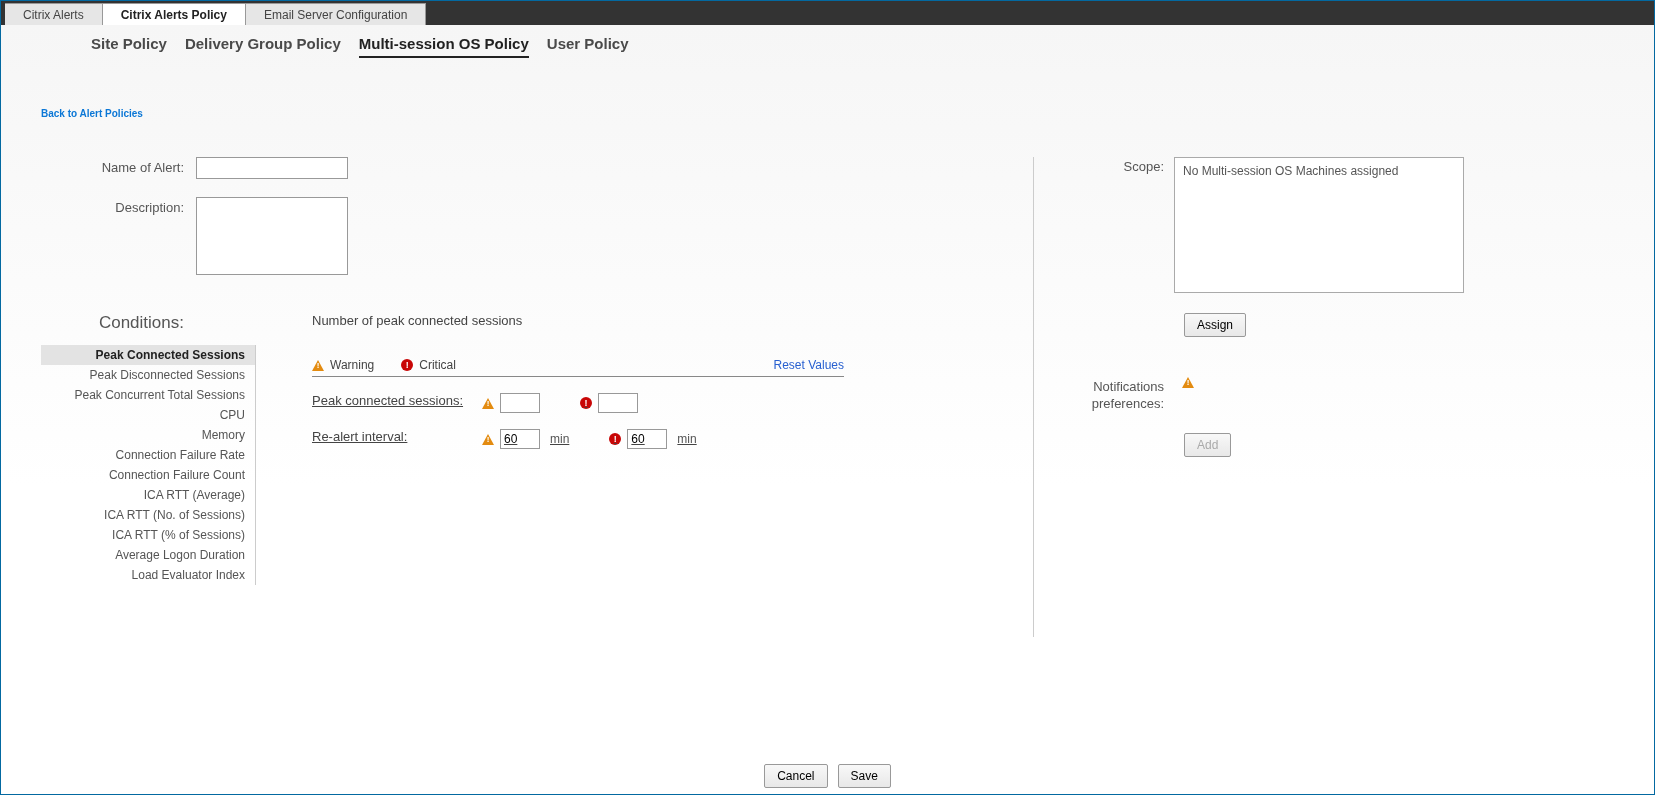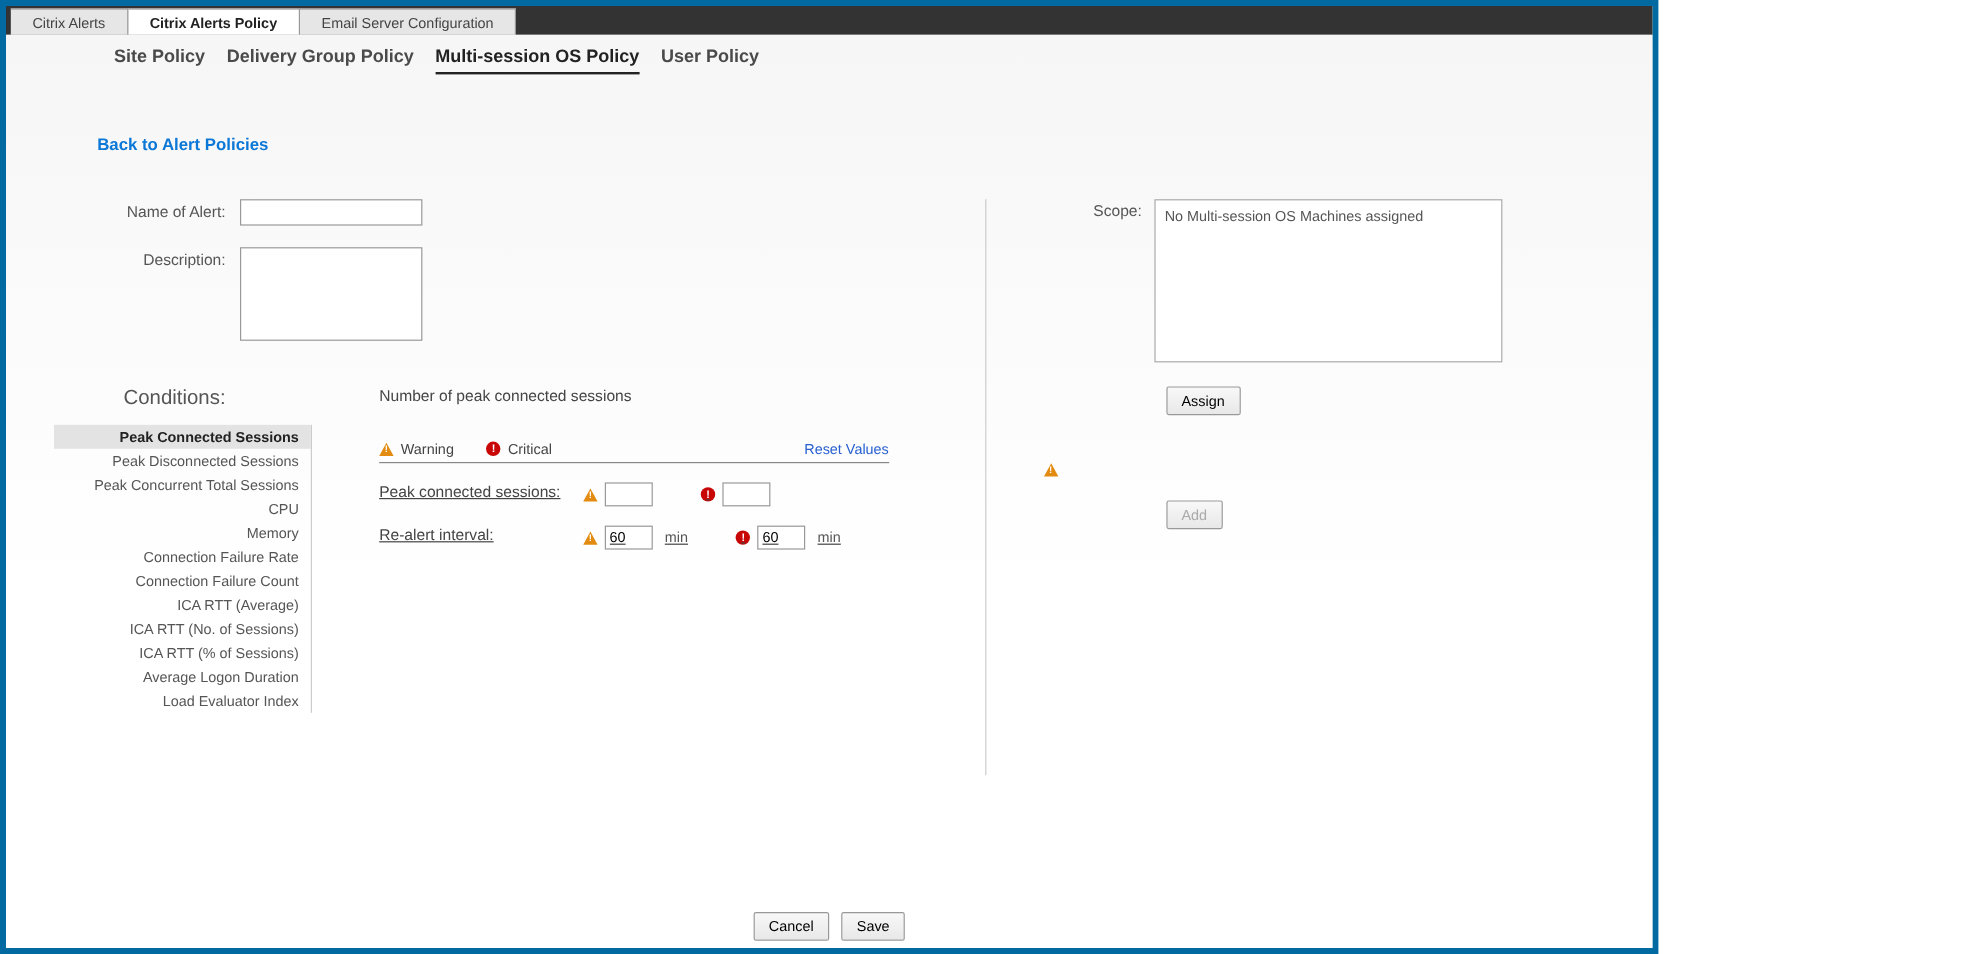--- a/index.html
+++ b/index.html
@@ -1,18 +1,18 @@
 <!DOCTYPE html>
 <html><head>
 <meta charset="utf-8">
 <style>
   * { box-sizing: border-box; margin: 0; padding: 0; font-family: "Segoe UI", Arial, sans-serif; }
   html, body { width: 1655px; height: 795px; background: #fff; color: #333; font-size: 13px; }
 
-  .app { width: 1382px; height: 795px; border: 5px solid #0369a1; display: flex; flex-direction: column; }
+  .app { width: 1655px; height: 795px; border: 1px solid #0369a1; display: flex; flex-direction: column; }
 
   
   .topbar { background: #333; height: 24px; display: flex; align-items: stretch; padding-left: 4px; }
   .top-tab {
     padding: 0 18px; background: #e6e6e6; color: #444; font-size: 12px; display: flex;
     align-items: center; border-right: 1px solid #999; border-top: 1px solid #999; margin-top: 2px;
     height: 22px; cursor: pointer;
   }
   .top-tab.active { background: #fff; font-weight: 600; color: #222; }
 
@@ -21,21 +21,21 @@
   .subnav-item { font-size: 15px; font-weight: 600; color: #4a4a4a; cursor: pointer; padding-bottom: 4px; }
   .subnav-item.active { color: #222; border-bottom: 2px solid #222; }
 
   
   .content {
     flex: 1; display: flex; flex-direction: column;
     background: linear-gradient(to bottom, #f6f6f6 0%, #ffffff 60%);
     padding: 0 0 0 0; position: relative;
   }
 
-  .back-link { color: #0b77d6; font-weight: 600; font-size: 14px; padding: 40px 0 0 76px; cursor: pointer; display: inline-block; }
+  .back-link { color: #0b77d6; font-weight: 600; font-size: 10px; padding: 40px 0 0 40px; cursor: pointer; display: inline-block; }
 
   .main-columns { display: flex; flex: 1; padding: 38px 0 0 0; }
 
   
   .left {
     flex: 1; display: flex; flex-direction: column; padding-left: 40px;
     padding-right: 40px;
   }
   .form-row { display: flex; margin-bottom: 18px; }
   .form-label {
@@ -229,20 +229,24 @@
       <div class="right">
         <div class="right-row">
           <div class="right-label">Scope:</div>
           <div class="big-box">No Multi-session OS Machines assigned</div>
         </div>
         <div class="assign-wrap">
           <button class="btn">Assign</button>
         </div>
 
         <div class="right-row">
+          <div class="right-label">
+            <span>Notifications</span><br>
+            <span>preferences:</span>
+          </div>
           <span class="tri-icon warn-tri"></span>
         </div>
         <div class="assign-wrap">
           <button class="btn disabled">Add</button>
         </div>
       </div>
 
     </div>
 
     <div class="footer">

